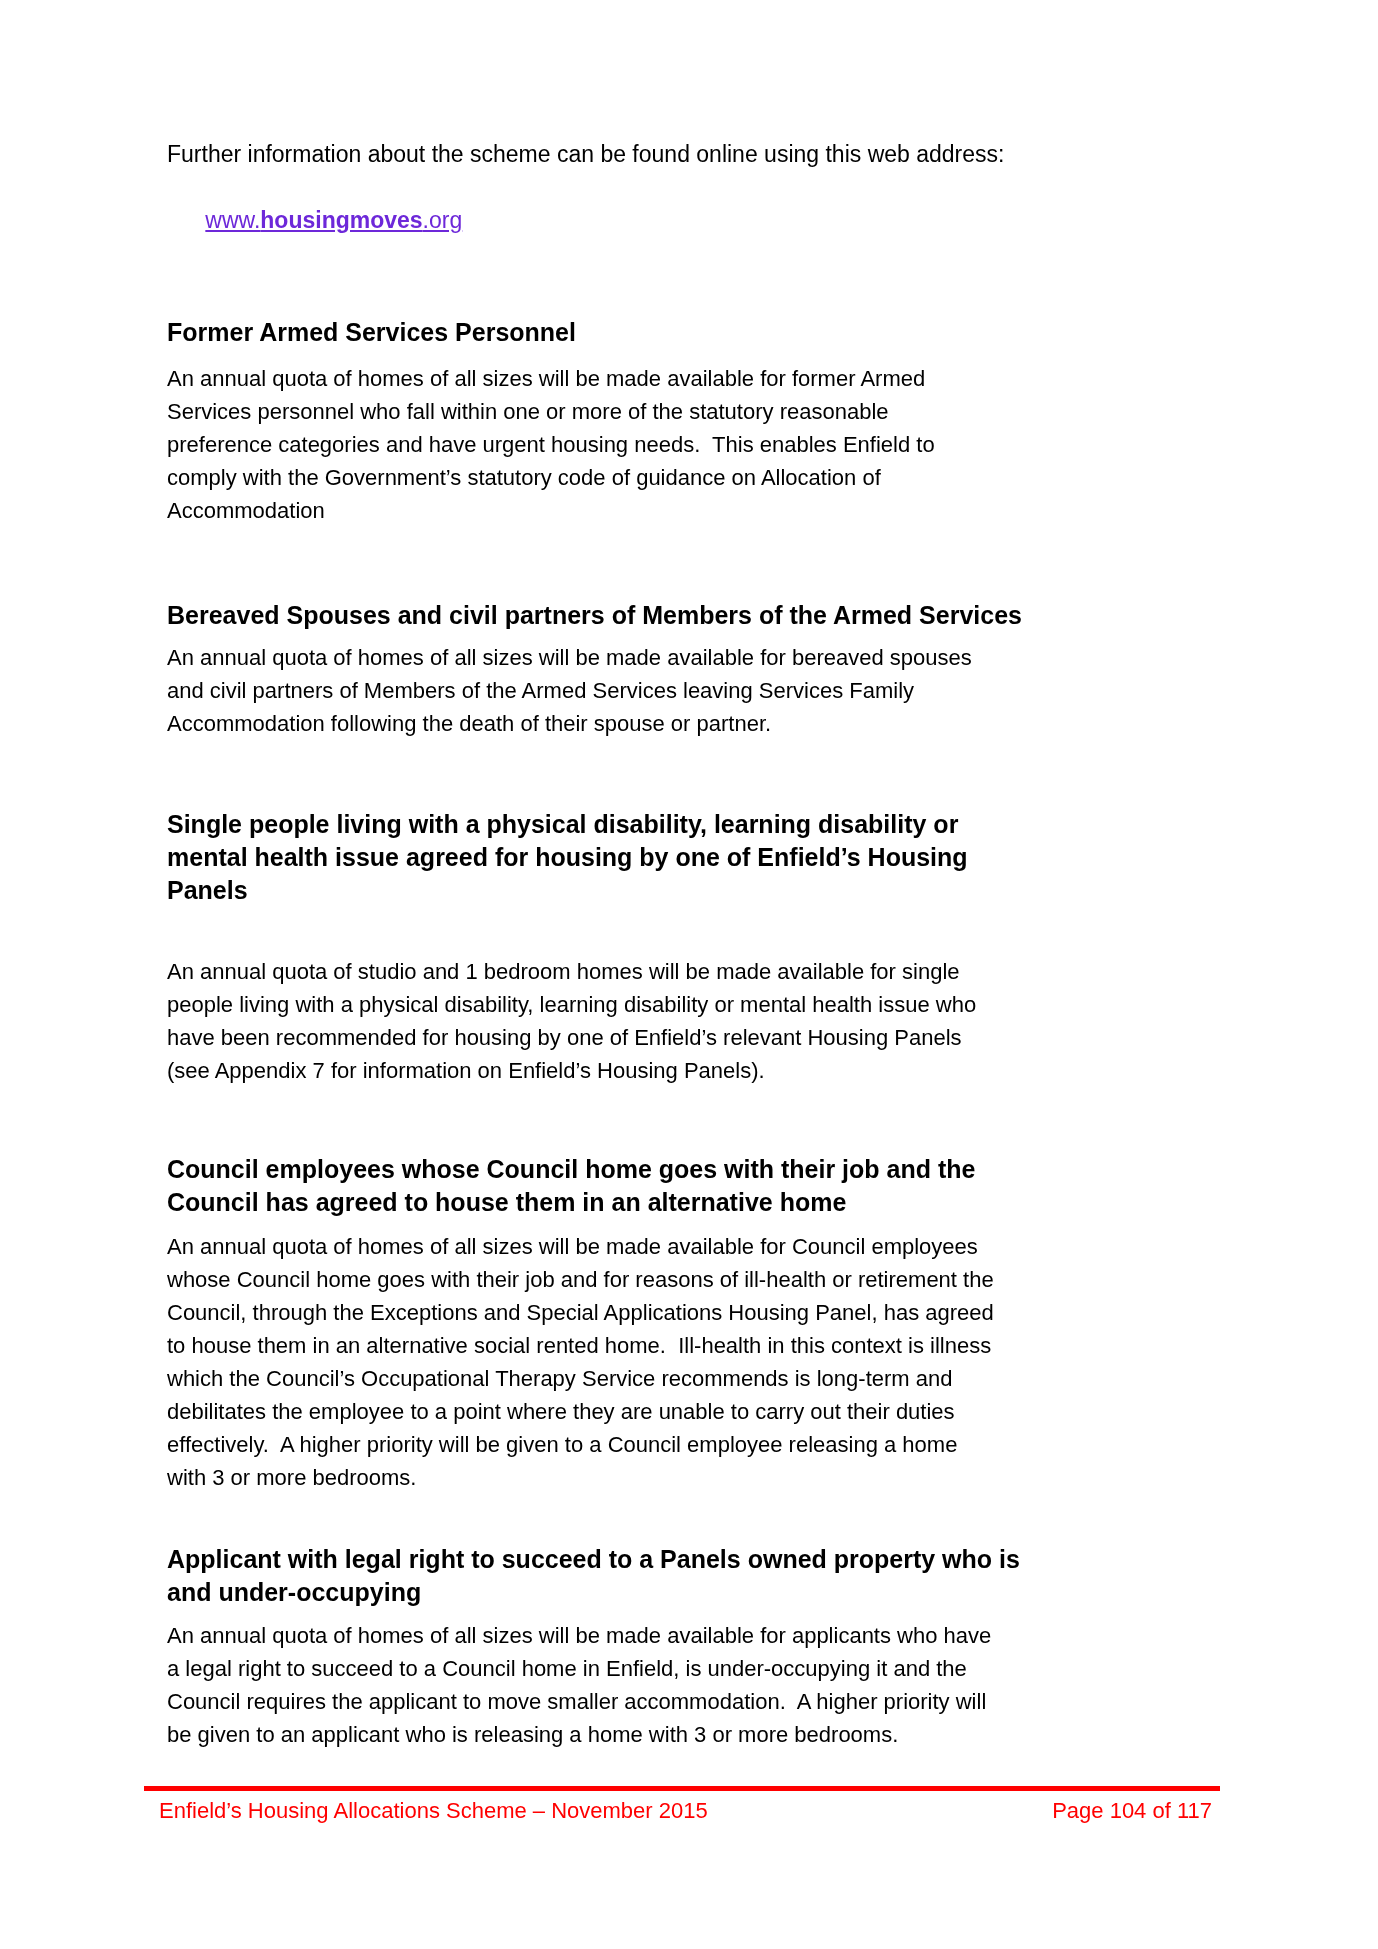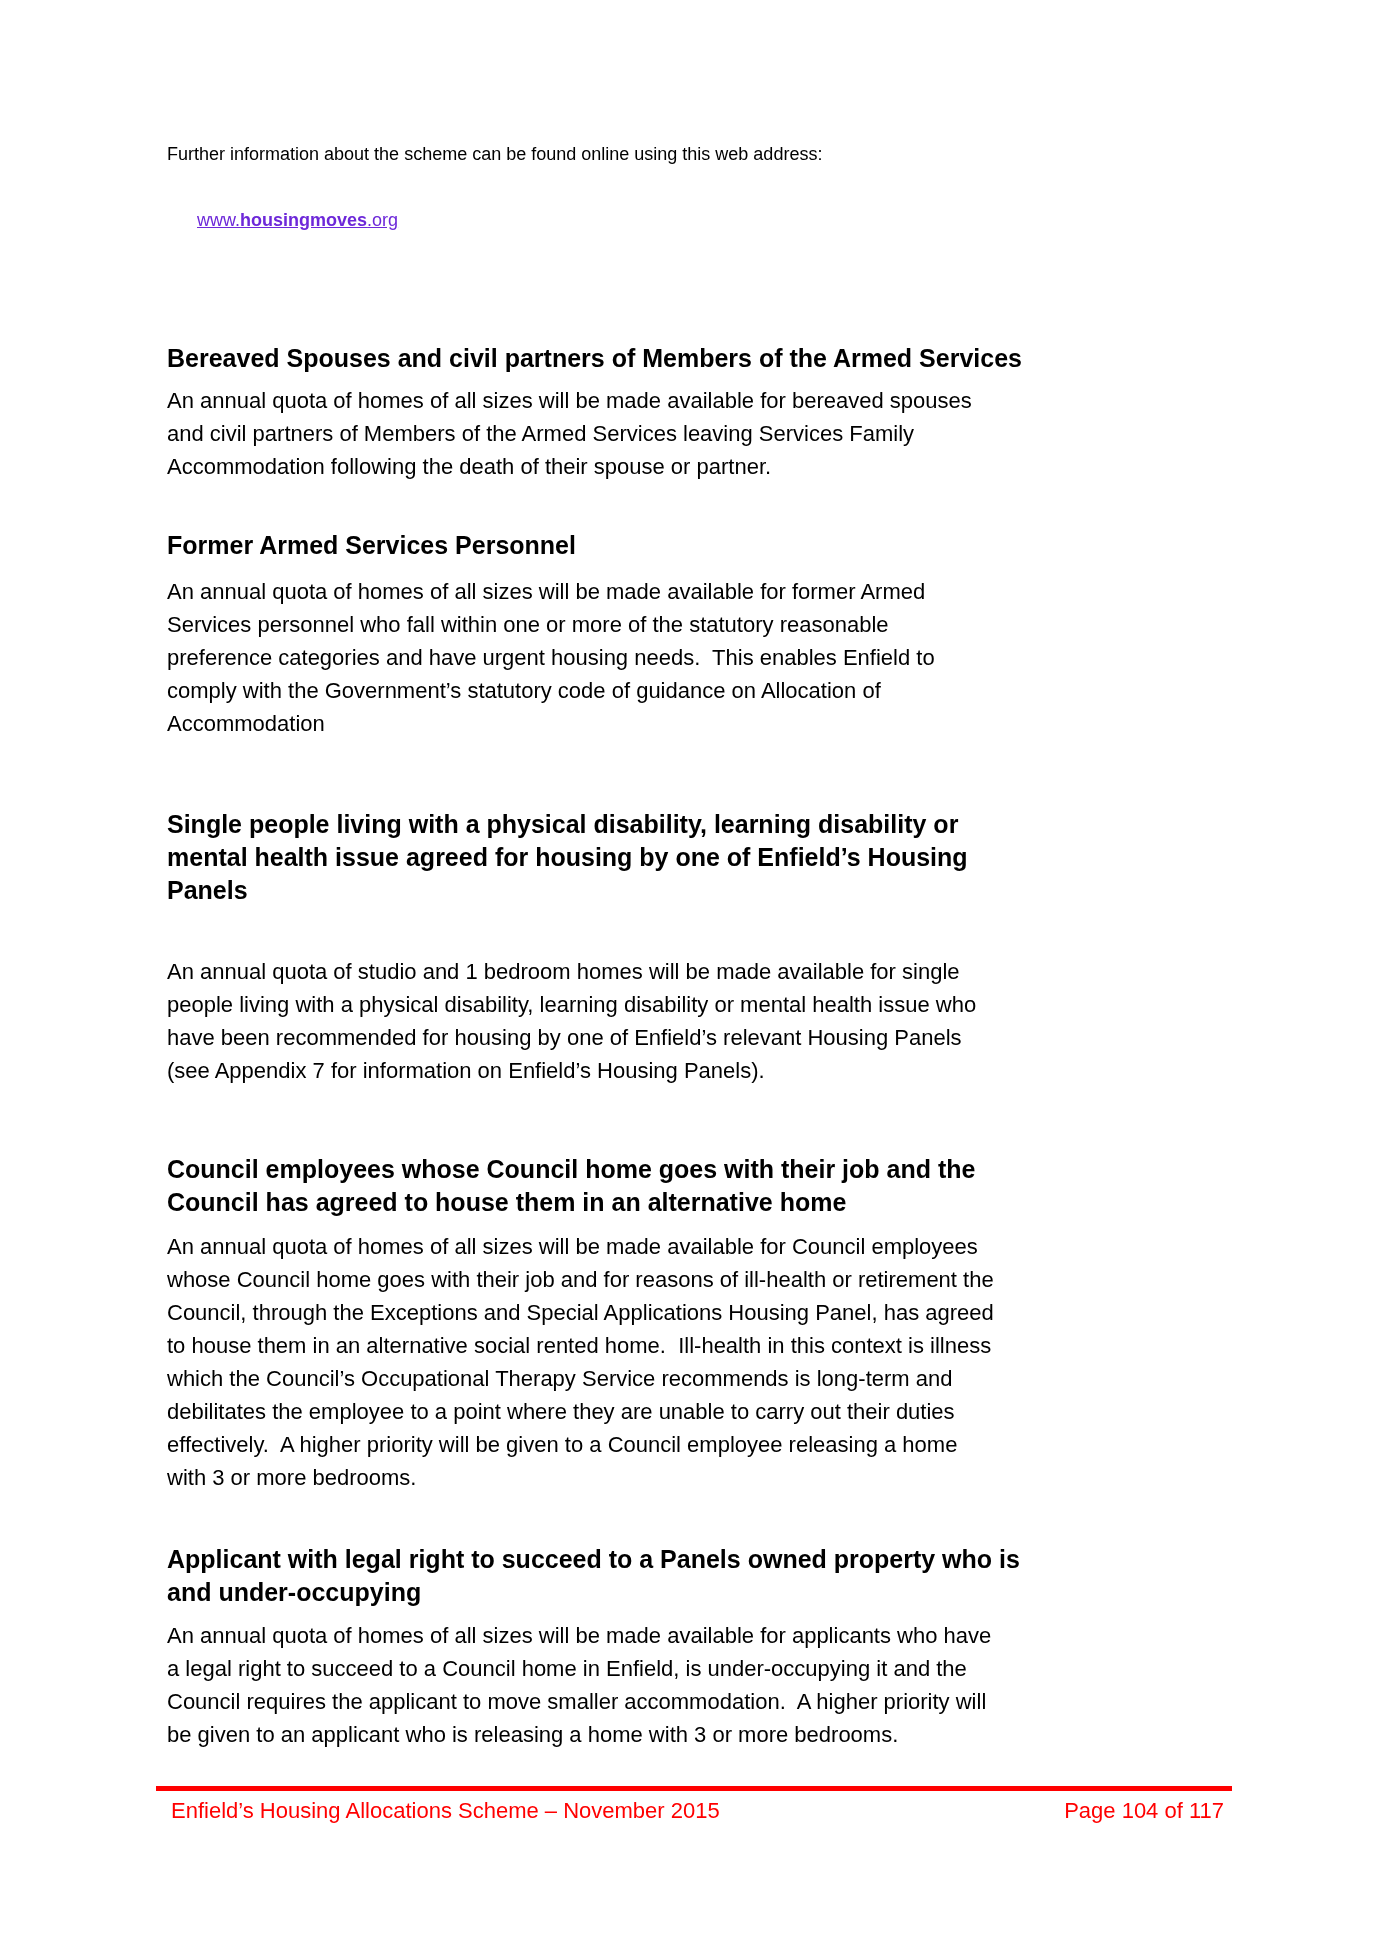--- a/index.html
+++ b/index.html
@@ -15,21 +15,21 @@
   .page {
     position: absolute;
     inset: 0;
     padding: 138px 144px 0 167px;
   }
   .body-text {
     font-size: 22px;
     line-height: 33px;
     white-space: pre-wrap;
   }
-  .intro { font-size: 18px; line-height: 33px; }
+  .intro { font-size: 23px; line-height: 33px; }
   .intro-line { white-space: pre-wrap; }
   .doc-link {
     color: #6d28d9;
     text-decoration: underline;
     cursor: pointer;
   }
   .doc-link .link-bold { font-weight: 700; }
   .section-heading {
     font-size: 25px;
     line-height: 33px;
@@ -44,21 +44,21 @@
   .s3 .section-heading { margin-top: 68px; }
   .s3 .body-text       { margin-top: 48px; }
   .s4 .section-heading { margin-top: 66px; }
   .s4 .body-text       { margin-top: 11px; }
   .s5 .section-heading { margin-top: 49px; }
   .s5 .body-text       { margin-top: 10px; }
 
   .footer {
     position: absolute;
     top: 1786px;
-    left: 156px;
+    left: 144px;
     width: 1076px;
   }
   .footer-rule {
     height: 5px;
     background: #ff0000;
   }
   .footer-row {
     display: flex;
     justify-content: space-between;
     align-items: baseline;
@@ -73,34 +73,34 @@
 
 <div class="page">
 
   <div class="intro">
     <div class="intro-line">Further information about the scheme can be found online using this web address:</div>
     <div class="intro-line">
       <a class="doc-link"><span>www.</span><span class="link-bold">housingmoves</span><span>.org</span></a>
     </div>
   </div>
 
-  <div class="section s2">
-    <div class="section-heading">Bereaved Spouses and civil partners of Members of the Armed Services</div>
-    <div class="body-text">An annual quota of homes of all sizes will be made available for bereaved spouses
-and civil partners of Members of the Armed Services leaving Services Family
-Accommodation following the death of their spouse or partner.</div>
-  </div>
-
   <div class="section s1">
     <div class="section-heading">Former Armed Services Personnel</div>
     <div class="body-text">An annual quota of homes of all sizes will be made available for former Armed
 Services personnel who fall within one or more of the statutory reasonable
 preference categories and have urgent housing needs.  This enables Enfield to
 comply with the Government’s statutory code of guidance on Allocation of
 Accommodation</div>
+  </div>
+
+  <div class="section s2">
+    <div class="section-heading">Bereaved Spouses and civil partners of Members of the Armed Services</div>
+    <div class="body-text">An annual quota of homes of all sizes will be made available for bereaved spouses
+and civil partners of Members of the Armed Services leaving Services Family
+Accommodation following the death of their spouse or partner.</div>
   </div>
 
   <div class="section s3">
     <div class="section-heading">Single people living with a physical disability, learning disability or
 mental health issue agreed for housing by one of Enfield’s Housing
 Panels</div>
     <div class="body-text">An annual quota of studio and 1 bedroom homes will be made available for single
 people living with a physical disability, learning disability or mental health issue who
 have been recommended for housing by one of Enfield’s relevant Housing Panels
 (see Appendix 7 for information on Enfield’s Housing Panels).</div>

